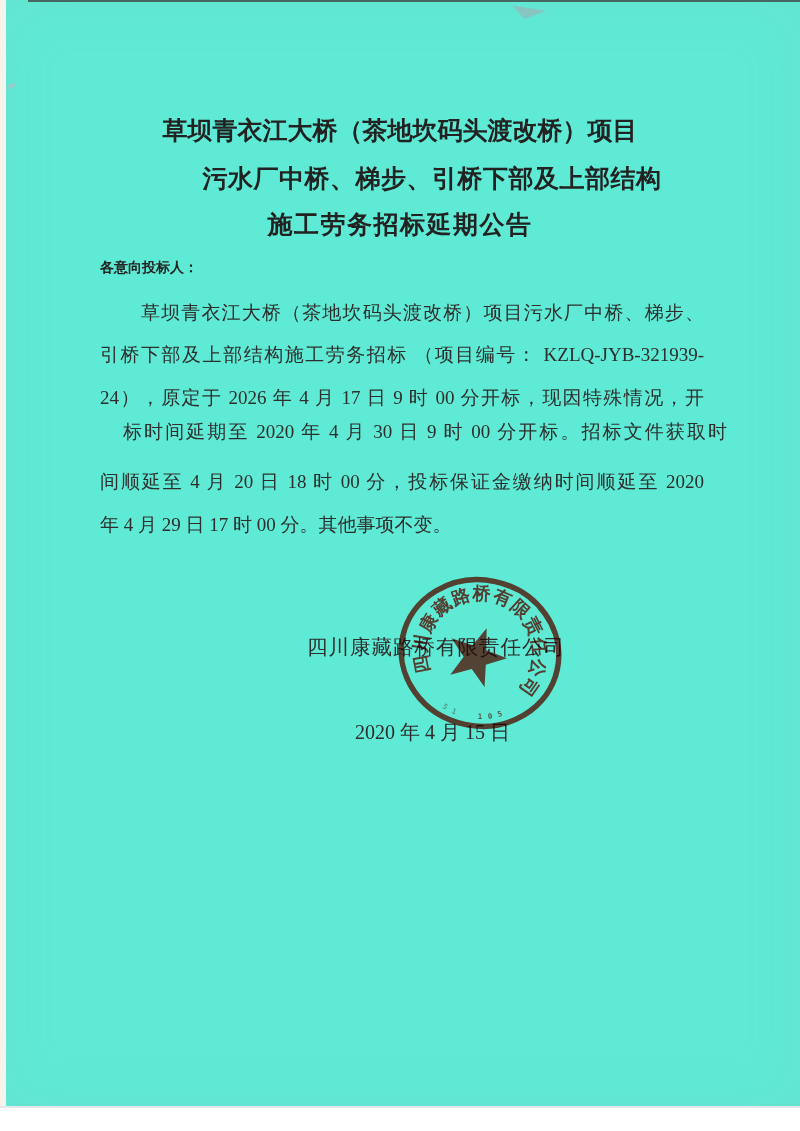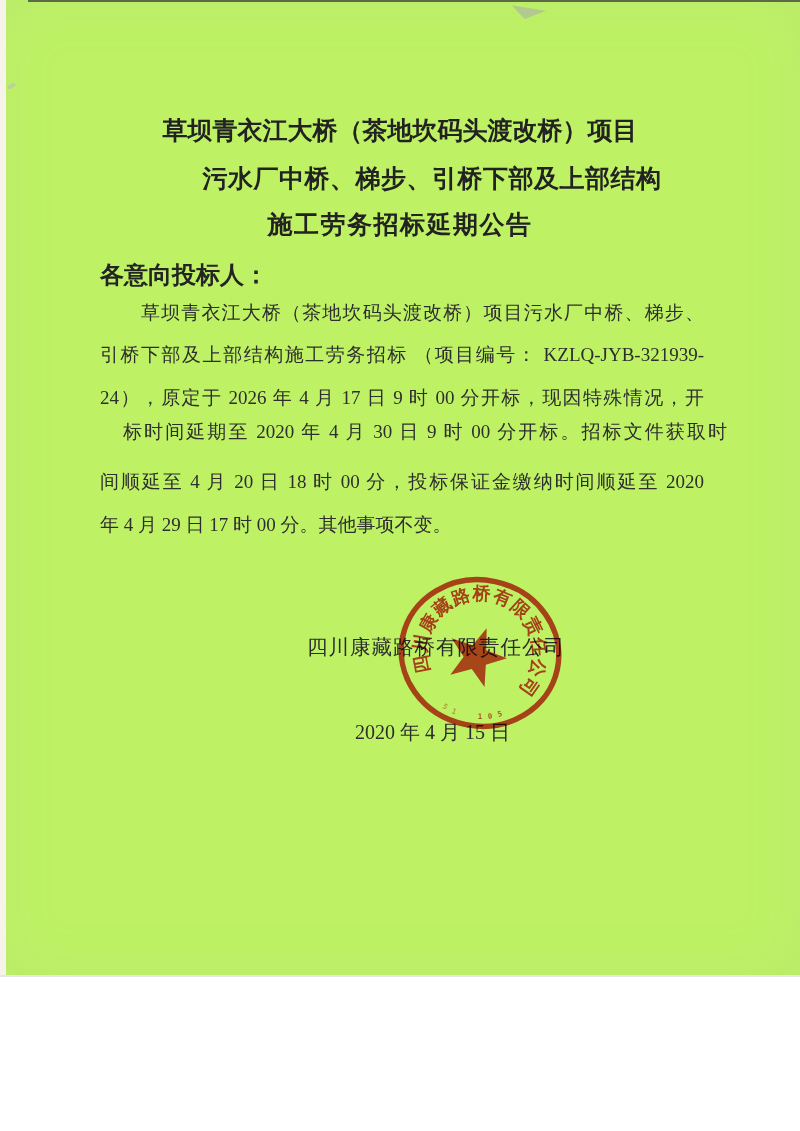--- a/index.html
+++ b/index.html
@@ -3,22 +3,22 @@
 <meta charset="utf-8">
 <style>
   html, body {
     margin: 0;
     padding: 0;
     background: #ffffff;
   }
   .page {
     position: relative;
     width: 800px;
-    height: 977px;
-    background: #bef264;
+    height: 1108px;
+    background: #5eead4;
     overflow: hidden;
     box-shadow: inset 0 0 60px rgba(170,170,185,0.10);
     font-family: "Liberation Serif", "DejaVu Serif", serif;
     color: #2b2b2b;
   }
   
   .edge-top {
     position: absolute; top: 0; left: 28px; right: 0; height: 2px;
     background: #3d3d3d; opacity: .75;
   }
@@ -53,21 +53,21 @@
   }
   .title-1 { top: 114px; }
   .title-2 { top: 162px; letter-spacing: 0.5px; padding-left: 32px; }
   .title-3 { top: 208px; letter-spacing: 1.5px; }
 
   
   .salutation {
     position: absolute; left: 100px; top: 259px;
     font-family: "Liberation Sans", "DejaVu Sans", sans-serif;
     font-weight: 700;
-    font-size: 24px;
+    font-size: 14px;
     color: #242424;
     white-space: nowrap;
   }
 
   
   .body-line {
     position: absolute; left: 100px; width: 604px; height: 30px;
     font-size: 19px;
     color: #2e2e2e;
     text-align: justify;

